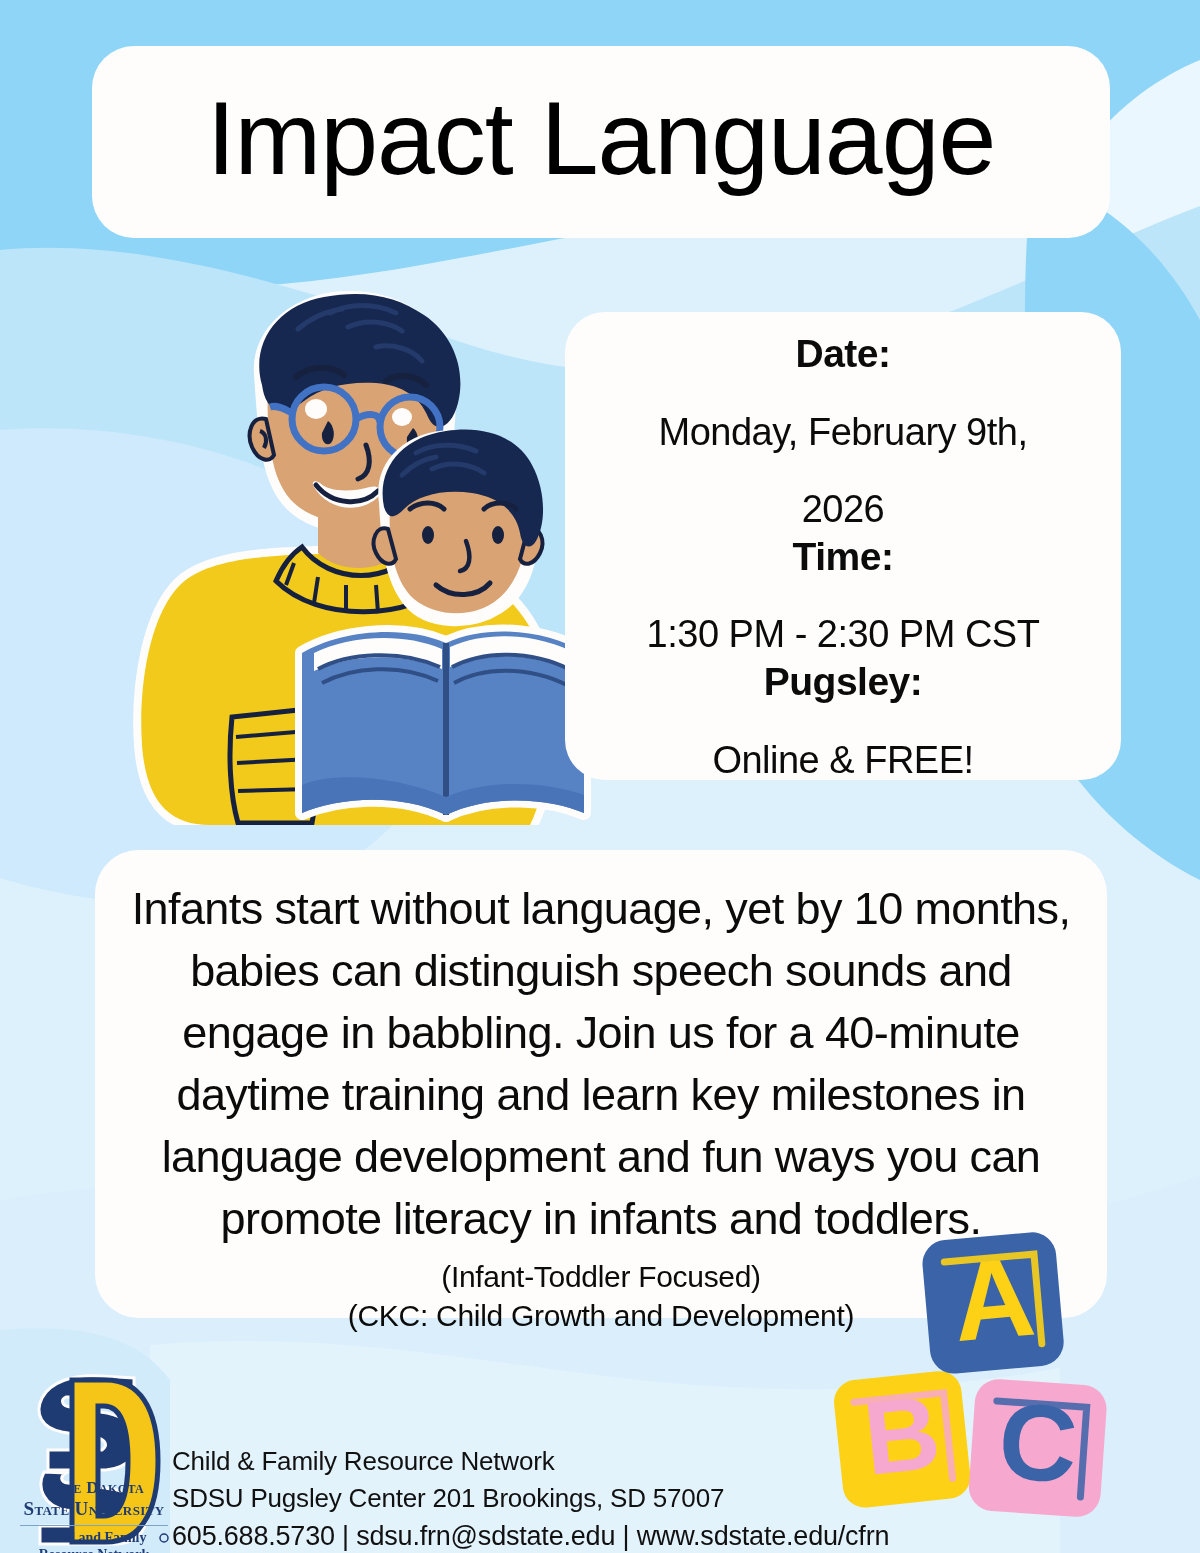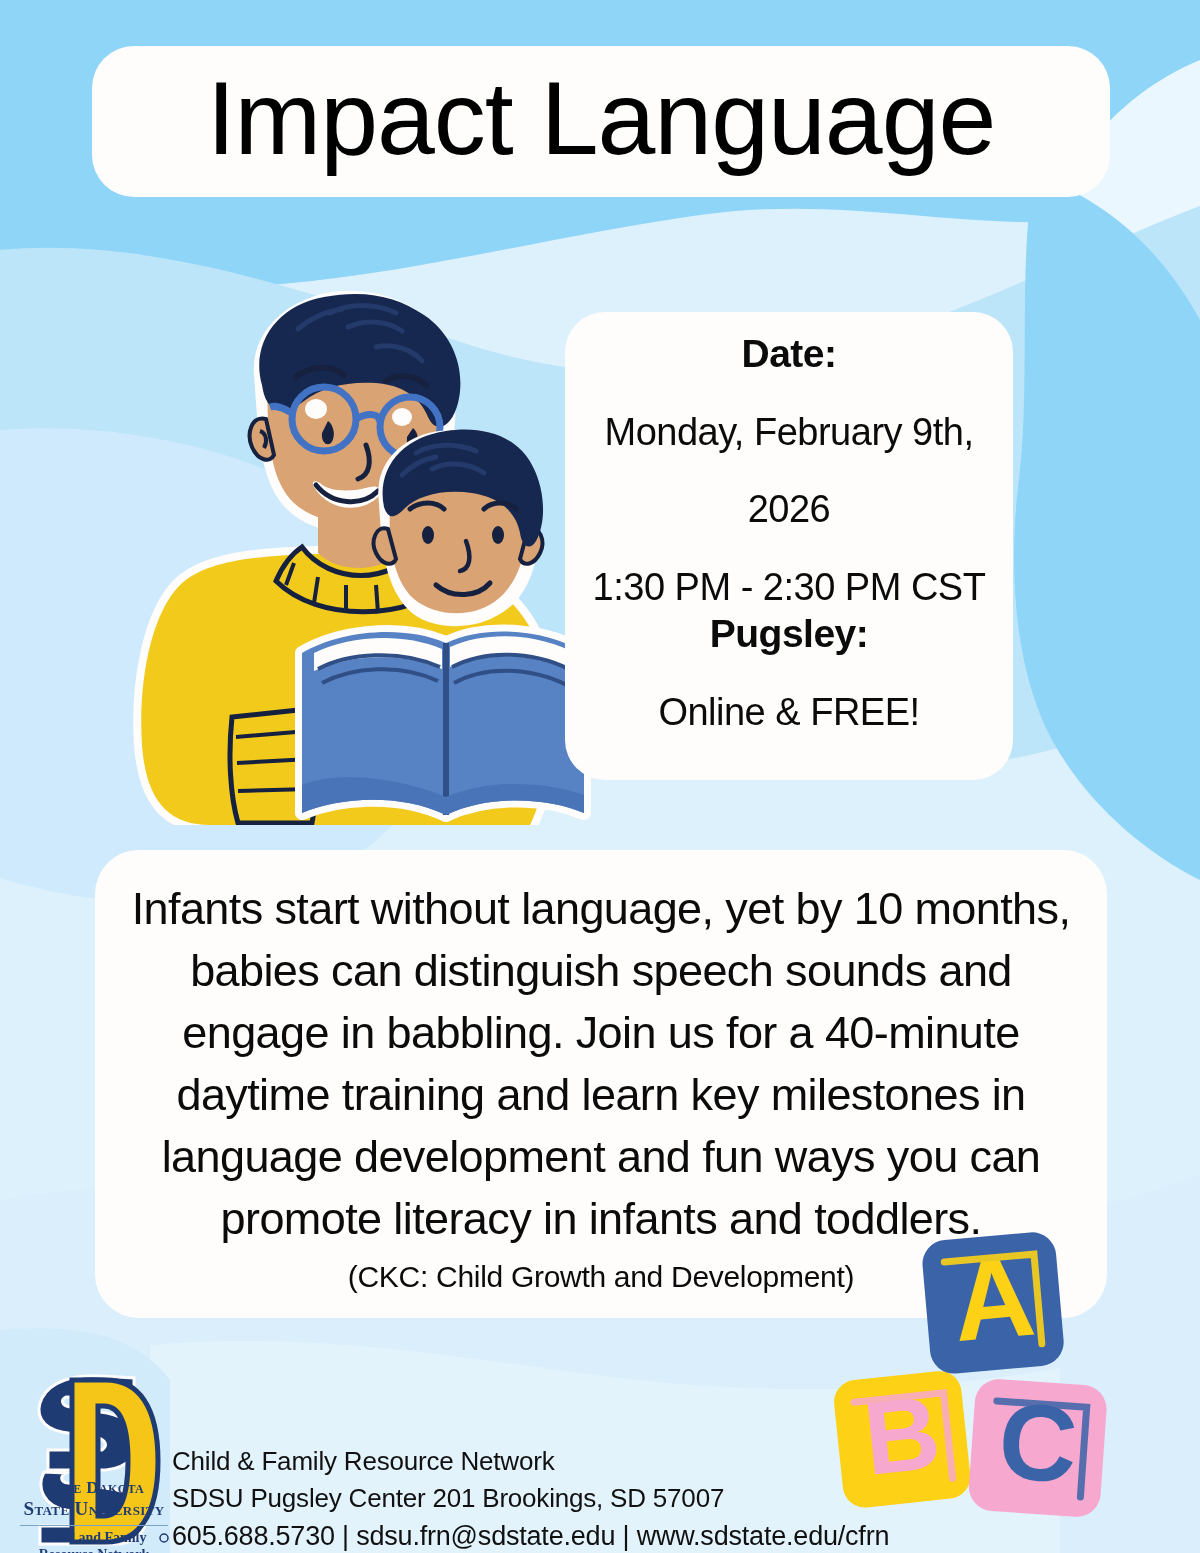--- a/index.html
+++ b/index.html
@@ -21,35 +21,35 @@
   .bg-layer svg{display:block;width:1200px;height:1553px;}
 
   
   .card{
     position:absolute;
     background:#fffdfc;
     border-radius:46px;
     box-sizing:border-box;
   }
   #title-card{
-    left:92px;top:46px;width:1018px;height:151px;
+    left:92px;top:46px;width:1018px;height:192px;
     border-radius:42px;
     display:flex;align-items:center;justify-content:center;
   }
   #title-text{
     font-size:104px;
     font-weight:400;
     letter-spacing:-1px;
     color:#000;
     line-height:1;
     white-space:nowrap;
     transform:translateY(-4px);
   }
   #info-card{
-    left:565px;top:312px;width:448px;height:468px;
+    left:565px;top:312px;width:556px;height:468px;
     border-radius:40px;
     padding:18px 22px 0 22px;
     text-align:center;
   }
   #info-card .lbl{
     font-size:39px;font-weight:700;color:#0b0b0b;line-height:1.22;
     letter-spacing:-0.5px;
   }
   #info-card .val{
     font-size:38px;font-weight:400;color:#0b0b0b;line-height:1.2;
@@ -223,27 +223,29 @@
 
       <path d="M222,500 C256,486 318,492 366,512 L366,530 C316,506 254,514 222,528 Z" fill="#4a74b8"></path>
       <path d="M366,512 C412,492 472,498 504,510 L504,528 C472,514 412,508 366,530 Z" fill="#4a74b8"></path>
     </svg>
   </div>
 
   <div class="card" id="info-card">
     <div class="lbl">Date:</div>
     <div class="val">Monday, February 9th,</div>
     <div class="val">2026</div>
+    <div class="lbl">Time:</div>
     <div class="val">1:30 PM - 2:30 PM CST</div>
     <div class="lbl">Pugsley:</div>
     <div class="val">Online &amp; FREE!</div>
   </div>
 
   <div class="card" id="body-card">
     <p id="body-paragraph">Infants start without language, yet by 10 months, babies can distinguish speech sounds and engage in babbling. Join us for a 40-minute daytime training and learn key milestones in language development and fun ways you can promote literacy in infants and toddlers.</p>
+    <div class="sub-note">(Infant-Toddler Focused)</div>
     <div class="sub-note">(CKC: Child Growth and Development)</div>
   </div>
 
   <div id="abc-blocks">
     <svg viewBox="0 0 310 290" xmlns="http://www.w3.org/2000/svg">
 
       <g transform="rotate(-6 95 205)">
         <rect x="18" y="142" width="128" height="128" rx="22" fill="#fcd116"></rect>
         <path d="M38,164 H128 V250" fill="none" stroke="#f7a8cf" stroke-width="7" stroke-linecap="round" opacity="0.85"></path>
         <text x="82" y="238" font-family="'Liberation Sans',sans-serif" font-size="104" font-weight="700" fill="#f7a8cf" text-anchor="middle">B</text>

